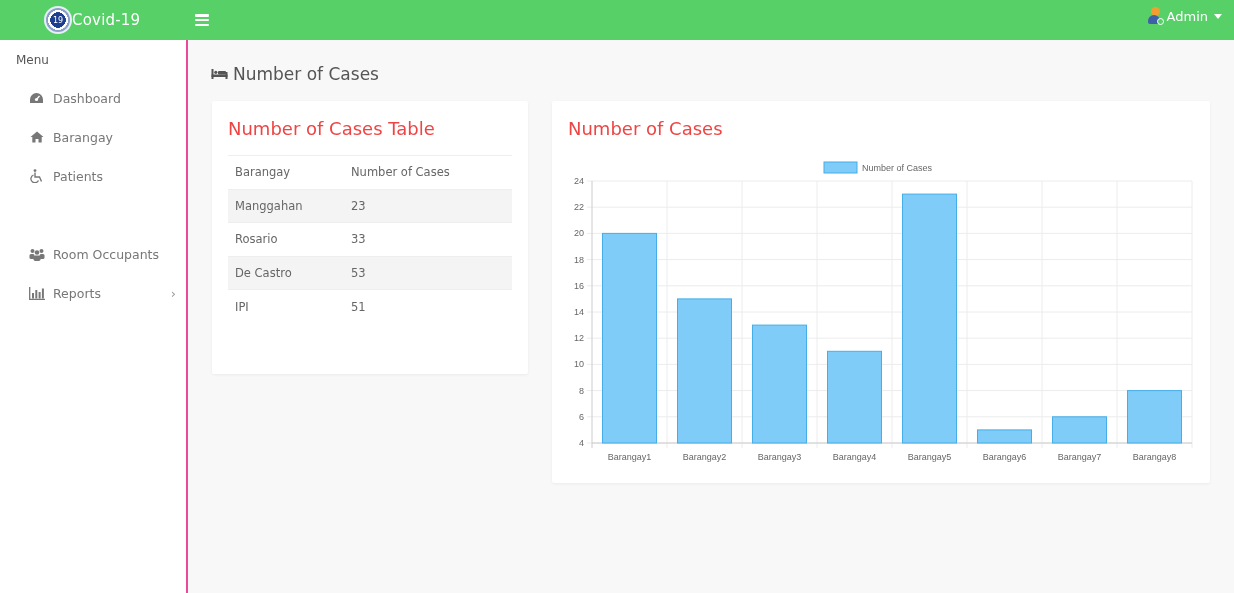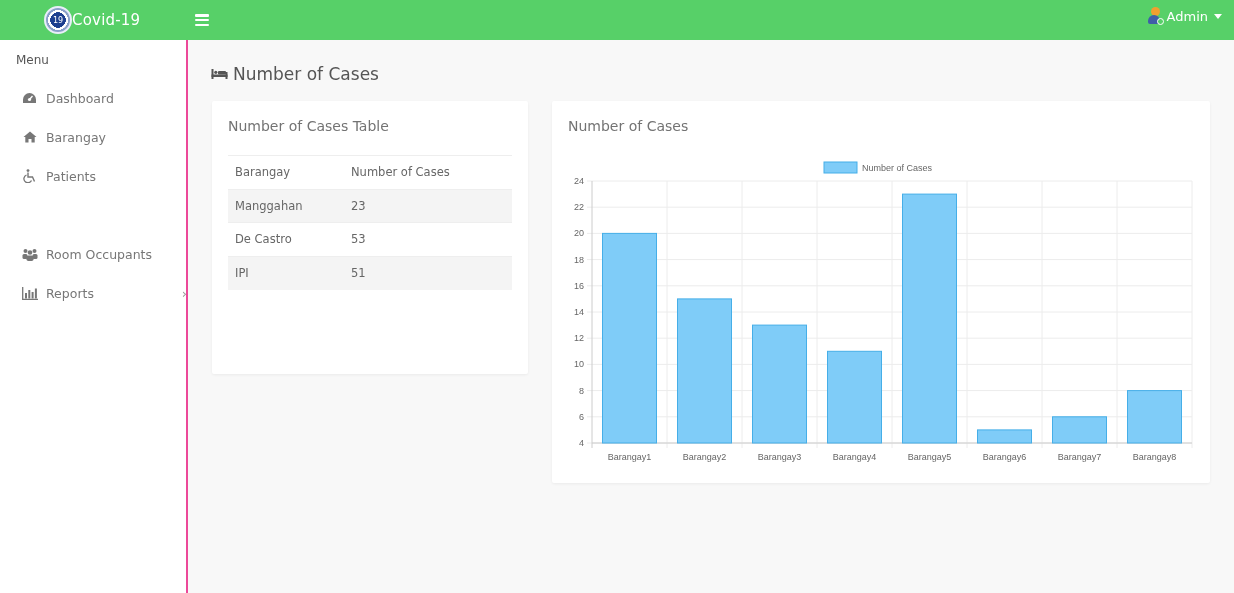--- a/index.html
+++ b/index.html
@@ -14,30 +14,30 @@
   .hamburger span { display: block; height: 2.5px; background: #fff; border-radius: 1px; }
   .user { position: absolute; right: 12px; top: 0; height: 32px; display: flex; align-items: center; color: #fff; font-size: 13px; cursor: pointer; }
   .user-avatar { width: 14px; height: 18px; position: relative; margin-right: 5px; }
   .user-avatar .head { position: absolute; left: 3px; top: 0; width: 9px; height: 9px; border-radius: 50%; background: #f0a030; }
   .user-avatar .body { position: absolute; left: 0; top: 8px; width: 12px; height: 9px; border-radius: 6px 6px 2px 2px; background: #3f5fa8; }
   .user-avatar .status { position: absolute; left: 9px; top: 11px; width: 7px; height: 7px; border-radius: 50%; border: 1.5px solid #fff; background: #57d068; }
   .caret { margin-left: 6px; width: 0; height: 0; border-left: 4px solid transparent; border-right: 4px solid transparent; border-top: 5px solid #fff; }
 
   .sidebar { position: absolute; left: 0; top: 40px; width: 188px; height: 553px; background: #fff; border-right: 2px solid #ec4899; }
   .menu-title { font-size: 12px; color: #555; position: absolute; left: 16px; top: 13px; }
-  .nav-item { position: absolute; left: 0; width: 188px; height: 30px; display: flex; align-items: center; padding-left: 10px; cursor: pointer; margin-left: 11px; }
+  .nav-item { position: absolute; left: 0; width: 188px; height: 30px; display: flex; align-items: center; padding-left: 28px; cursor: pointer; }
   .nav-icon { width: 17px; height: 14px; color: #777; margin-right: 8px; display: flex; align-items: center; justify-content: center; font-size: 13px; }
   .nav-label { font-size: 12.5px; color: #777; }
   .nav-chevron { position: absolute; right: 12px; color: #999; font-size: 13px; }
 
   .page-title { position: absolute; left: 211px; top: 64px; display: flex; align-items: center; font-size: 17px; color: #555; }
   .page-title .nav-icon { color: #555; margin-right: 5px; }
 
   .card { position: absolute; background: #fff; box-shadow: 0 1px 3px rgba(0,0,0,0.06); border-radius: 2px; }
-  .card-title { font-size: 14px; color: #737373; position: absolute; }
+  .card-title { font-size: 18px; color: #ef4444; position: absolute; }
   .table-card { left: 212px; top: 101px; width: 316px; height: 273px; }
   .table-card .card-title { left: 16px; top: 17px; }
   .cases-table { position: absolute; left: 16px; top: 54px; width: 284px; border-collapse: collapse; font-size: 11.5px; }
   .cases-table th, .cases-table td { height: 33.5px; text-align: left; font-weight: normal; color: #666; border-top: 1px solid #eee; padding-left: 7px; }
   .cases-table th:first-child, .cases-table td:first-child { width: 116px; }
   .cases-table tbody tr:nth-child(odd) { background: #f4f4f4; }
   .cases-table thead tr { background: #fff; }
 
   .chart-card { left: 552px; top: 101px; width: 658px; height: 382px; }
   .chart-card .card-title { left: 16px; top: 17px; }
@@ -149,20 +149,24 @@
     <thead>
       <tr>
         <th>Barangay</th>
         <th>Number of Cases</th>
       </tr>
     </thead>
     <tbody>
       <tr>
           <td>Manggahan</td>
           <td>23</td>
+        </tr>
+      <tr>
+          <td>Rosario</td>
+          <td>33</td>
         </tr>
       <tr>
           <td>De Castro</td>
           <td>53</td>
         </tr>
       <tr>
           <td>IPI</td>
           <td>51</td>
         </tr>
     </tbody>

